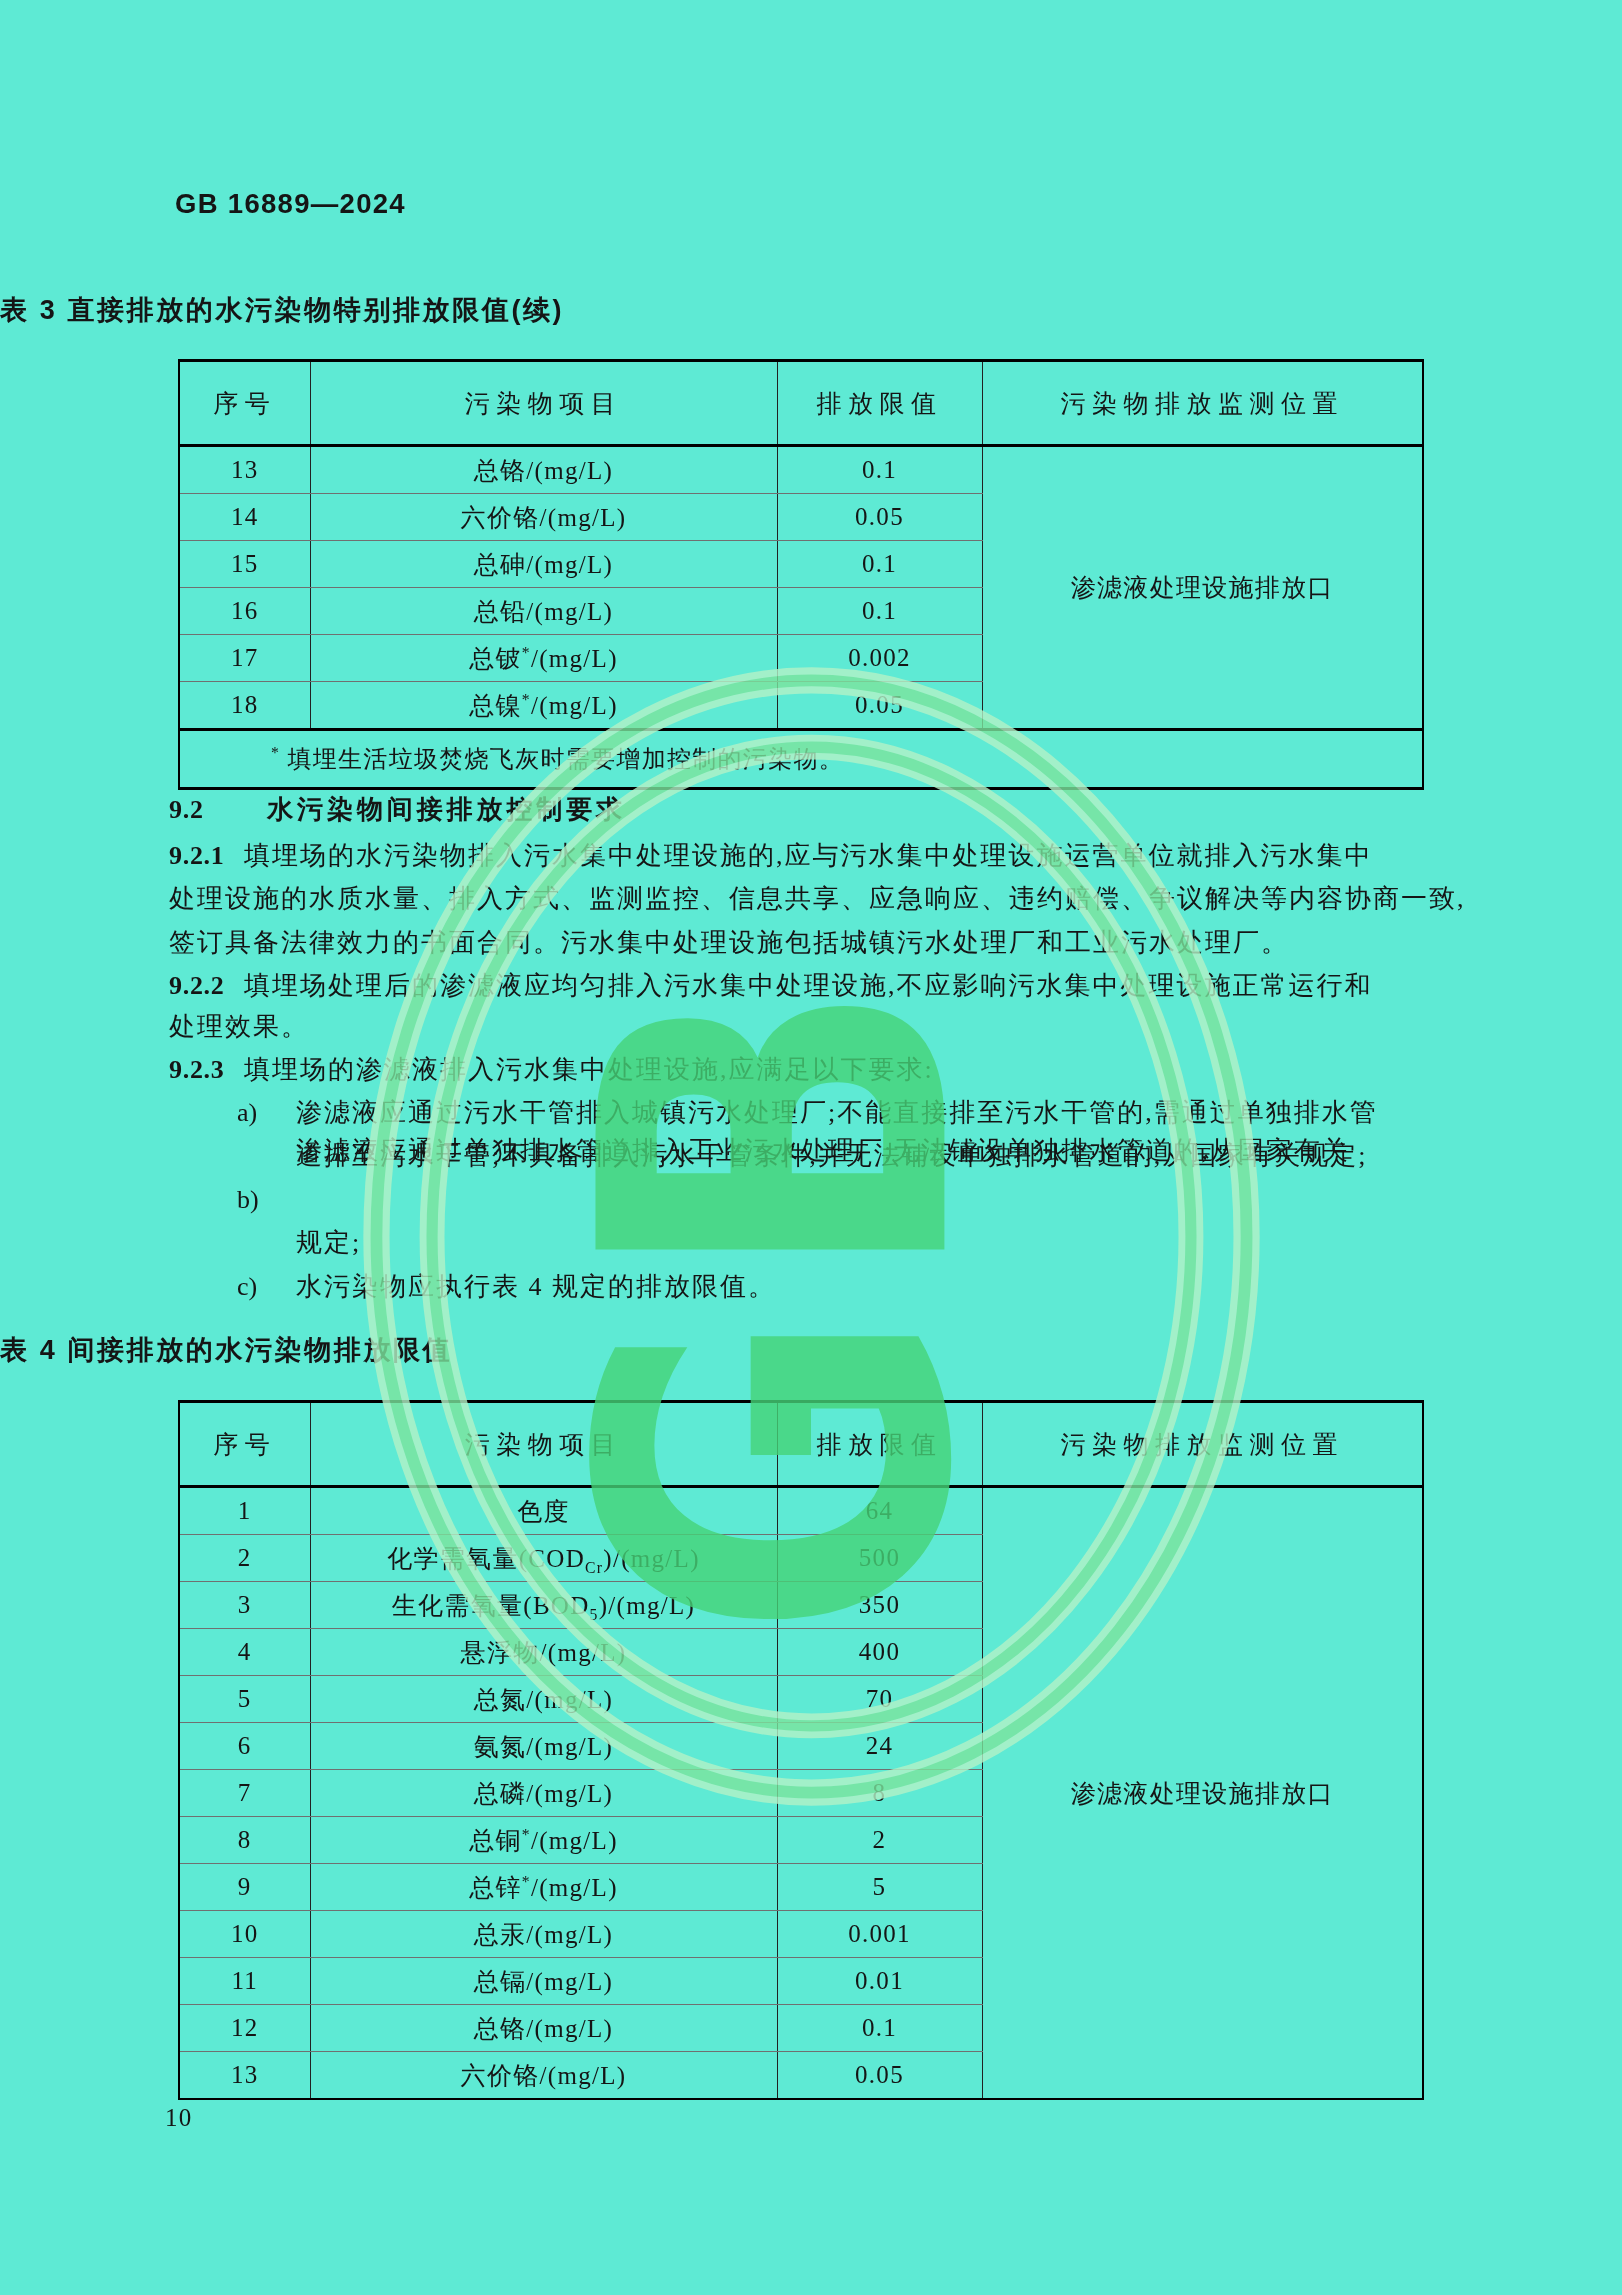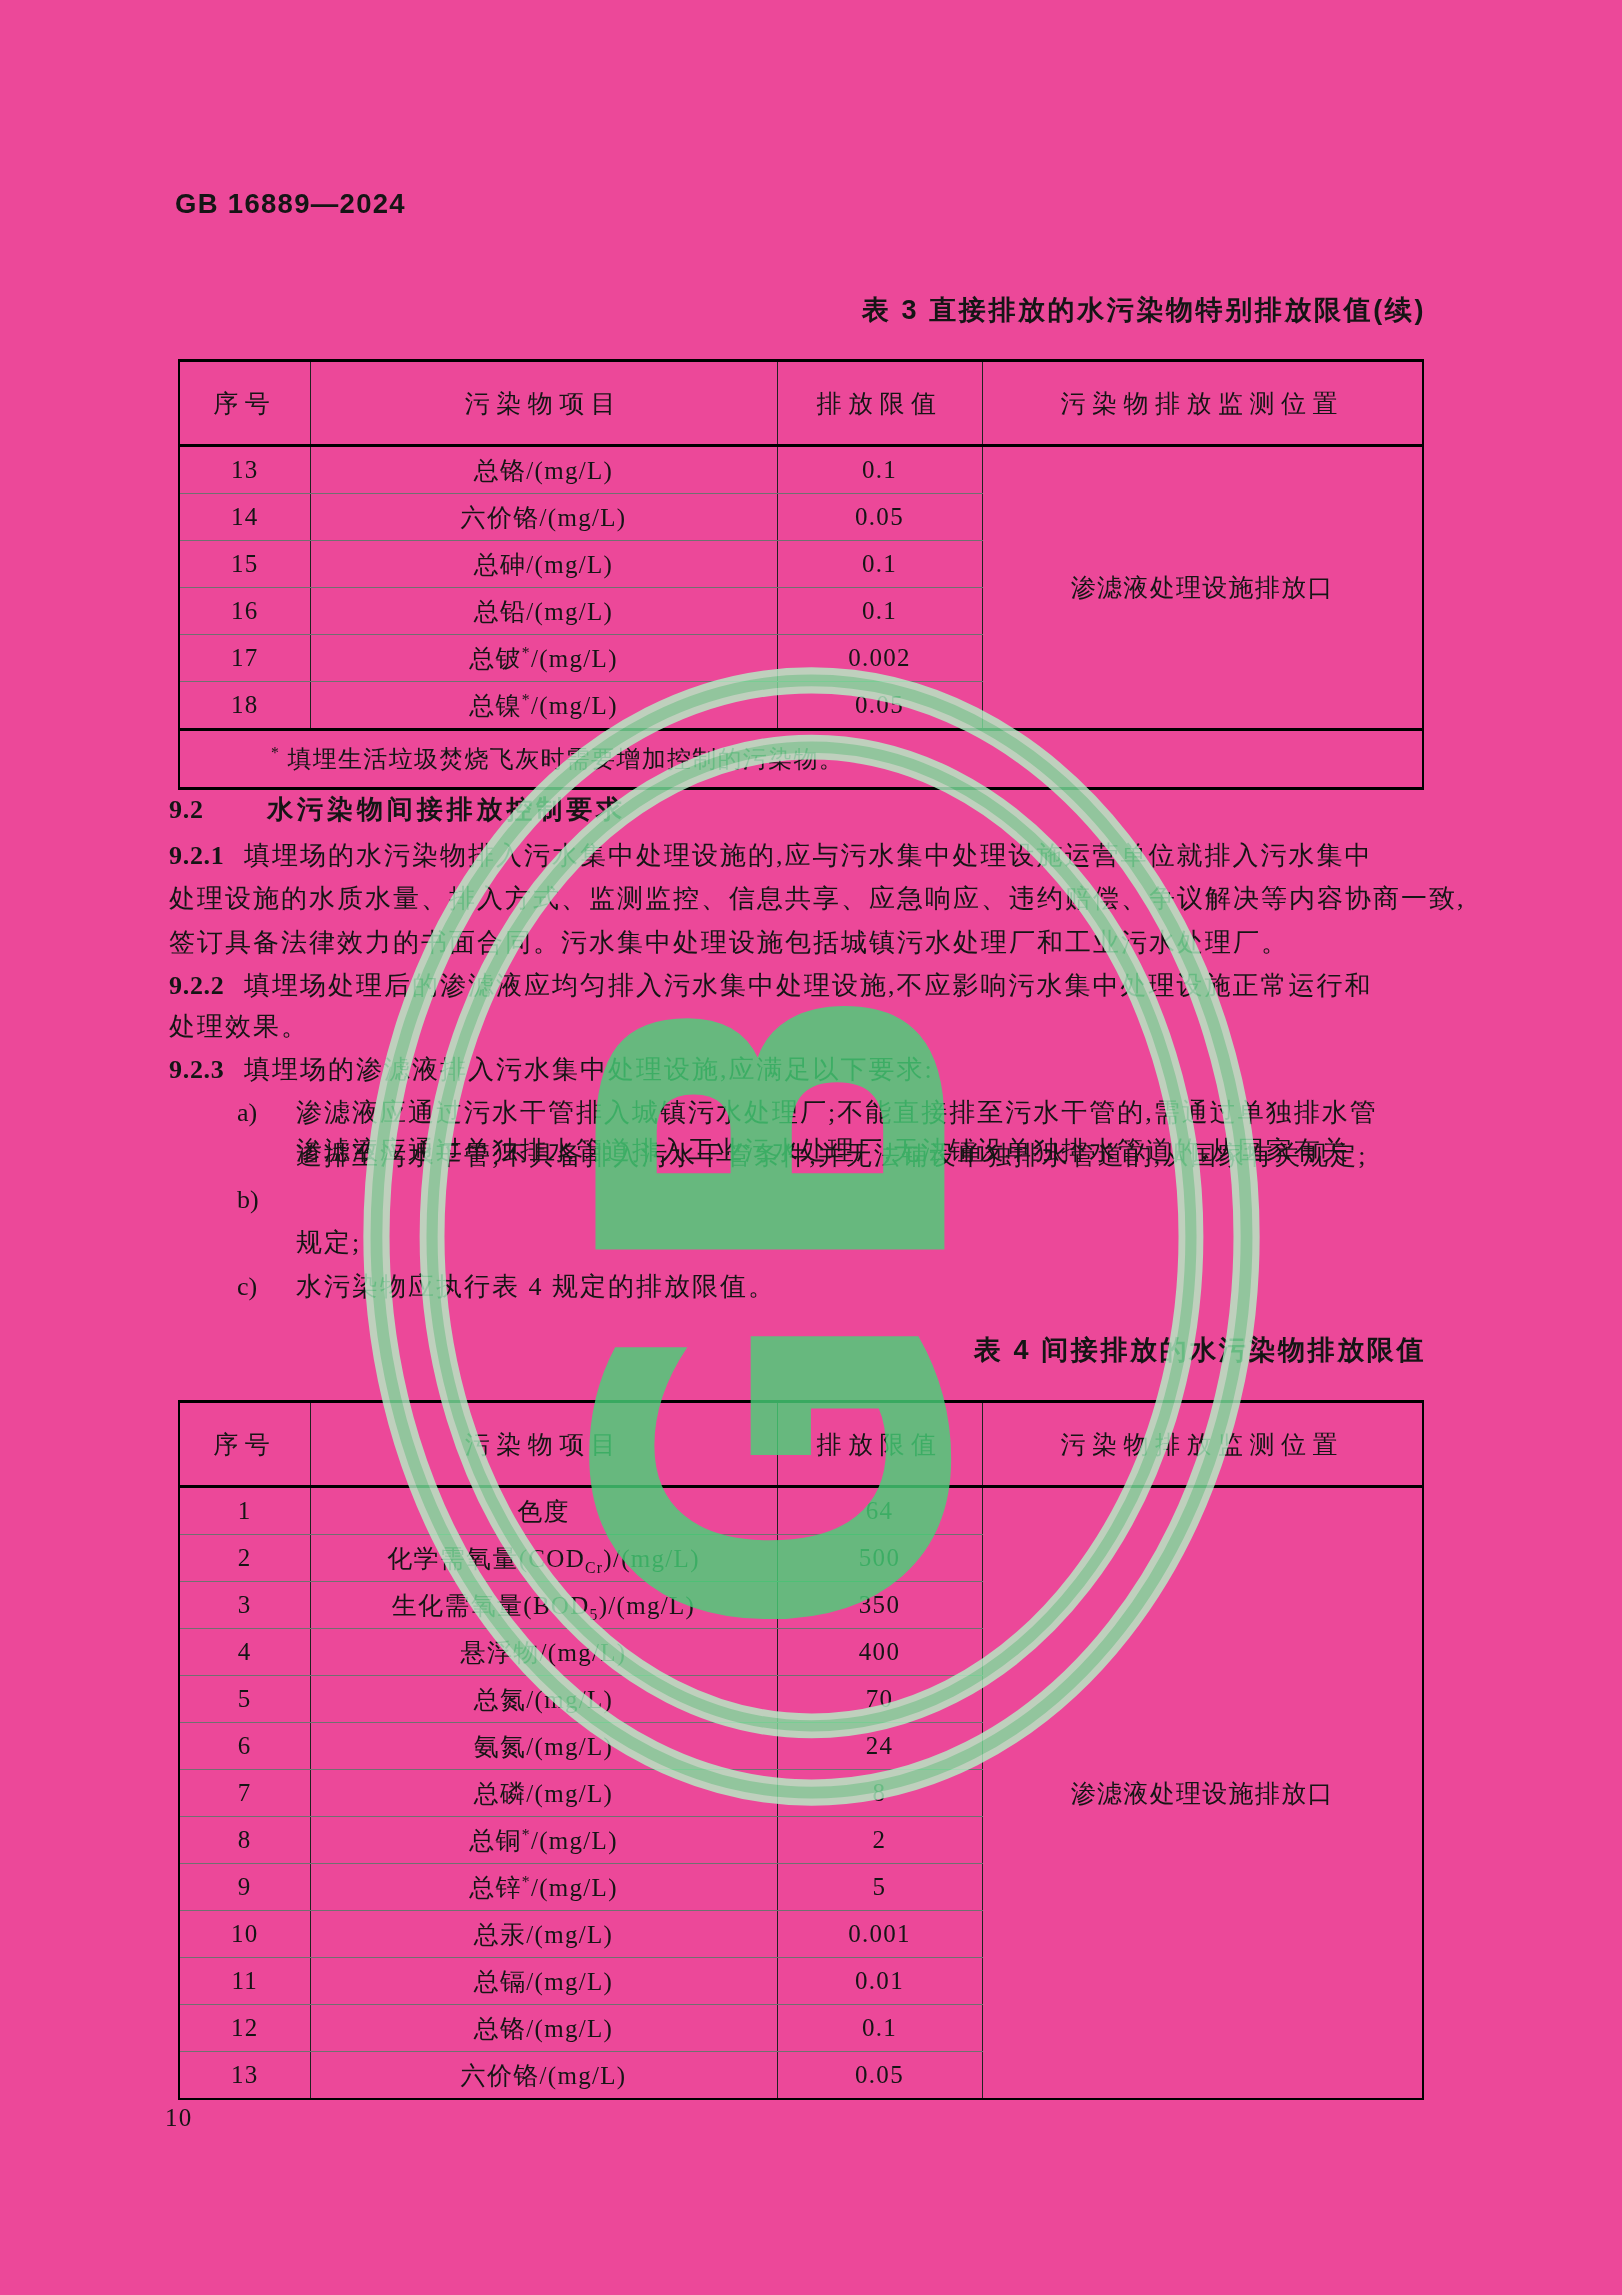--- a/index.html
+++ b/index.html
@@ -1,26 +1,26 @@
 <!DOCTYPE html>
 <html style="font-size:10.5px"><head>
 <meta charset="utf-8">
 <style>
   html,body{margin:0;padding:0;background:#e8e8e8;}
   .page{
-    position:relative; width:1623px; height:2295px; background:#ec4899;
+    position:relative; width:1623px; height:2295px; background:#5eead4;
     font-family:"Liberation Serif","DejaVu Serif",serif; color:#151515;
     overflow:hidden; margin:0 auto;
   }
   .std-code{
     position:absolute; left:175px; top:188px; font-family:"Liberation Sans","DejaVu Sans",sans-serif;
     font-weight:bold; font-size:27.5px; letter-spacing:1.3px; white-space:nowrap;
   }
   .tbl-title{
-    position:absolute; left:0; width:1426px; text-align:right;
+    position:absolute; left:0; width:1426px; text-align:left;
     font-family:"Liberation Sans","DejaVu Sans",sans-serif; font-weight:bold;
     font-size:27px; letter-spacing:2.6px; white-space:nowrap;
   }
   .t3-title{top:292px;}
   .t4-title{top:1332px;}
   table.std{
     position:absolute; left:178px; width:1243px; border-collapse:collapse; table-layout:fixed;
     border-left:2.6px solid #000; border-right:2.6px solid #000;
     border-top:3.9px solid #000;
   }

